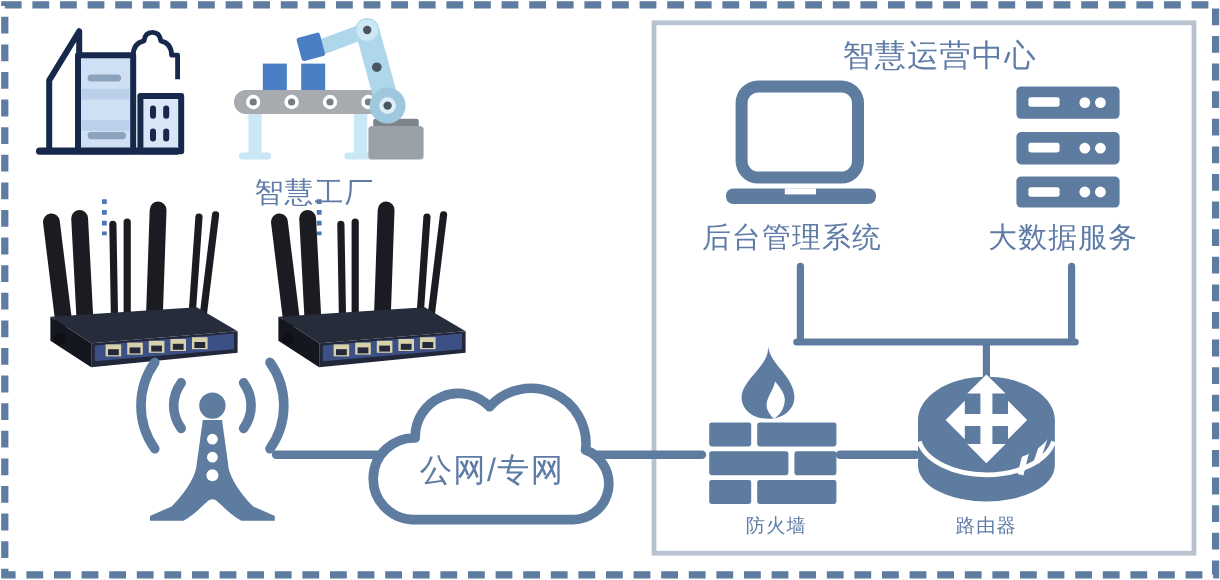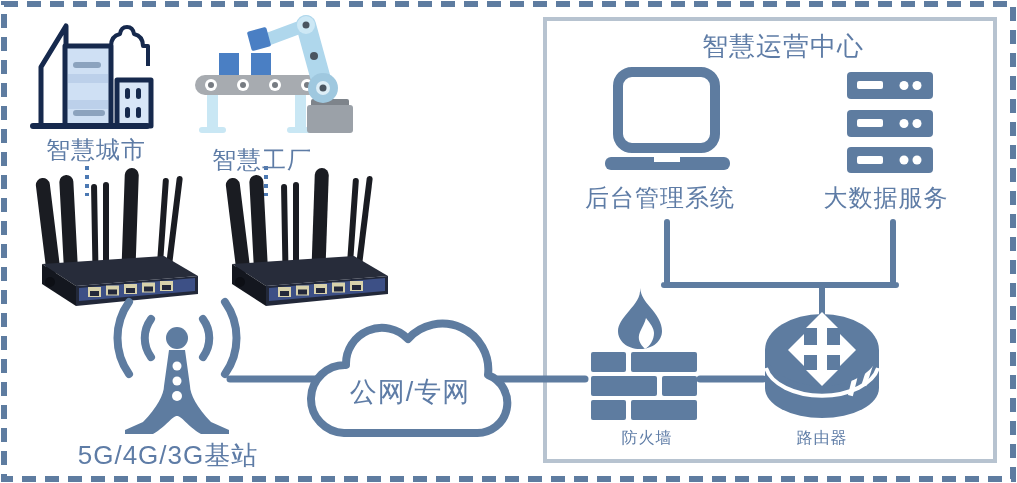--- a/index.html
+++ b/index.html
@@ -191,23 +191,21 @@
         <rect x="857" y="119" width="26" height="8" rx="2"></rect>
           <circle cx="904" cy="123.5" r="4.5"></circle>
           <circle cx="917" cy="123.5" r="4.5"></circle>
         <rect x="857" y="156" width="26" height="8" rx="2"></rect>
           <circle cx="904" cy="160" r="4.5"></circle>
           <circle cx="917" cy="160" r="4.5"></circle>
       </g>
     </g>
   </svg>
 
-  <div class="lbl f24" style="left:96px;top:134px;">智慧城市</div>
   <div class="lbl f24" style="left:262px;top:144px;">智慧工厂</div>
-  <div class="lbl f26" style="left:168px;top:438px;">5G/4G/3G基站</div>
   <div class="lbl f27" style="left:410px;top:374px;text-align:right;">公网/专网</div>
   <div class="lbl f25" style="left:647px;top:428px;">防火墙</div>
   <div class="lbl f25" style="left:822px;top:428px;">路由器</div>
   <div class="lbl f26" style="left:783px;top:29px;">智慧运营中心</div>
   <div class="lbl f24" style="left:886px;top:182px;">大数据服务</div>
   <div class="lbl f24" style="left:660px;top:182px;">后台管理系统</div>
 
 </div>
 
 </body></html>

